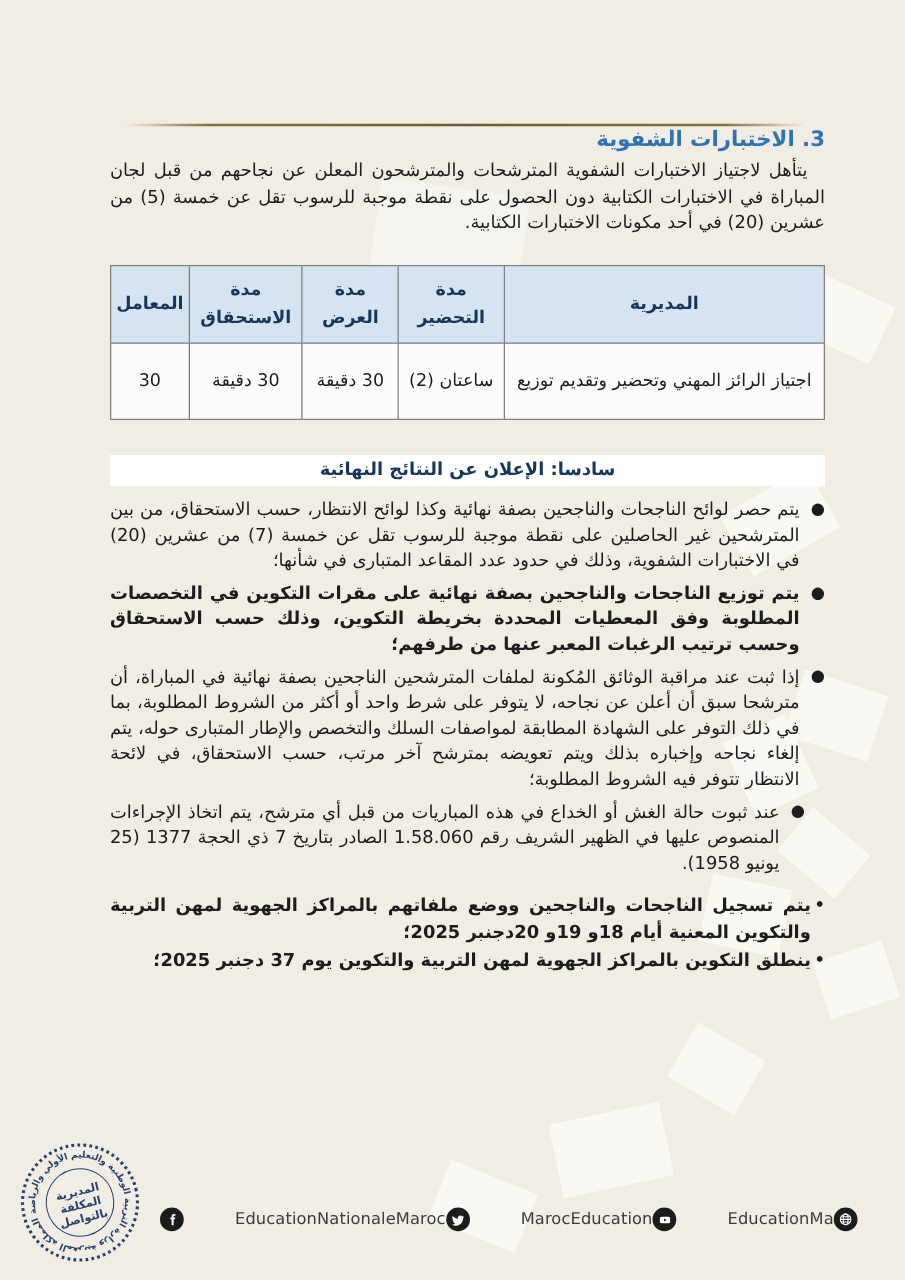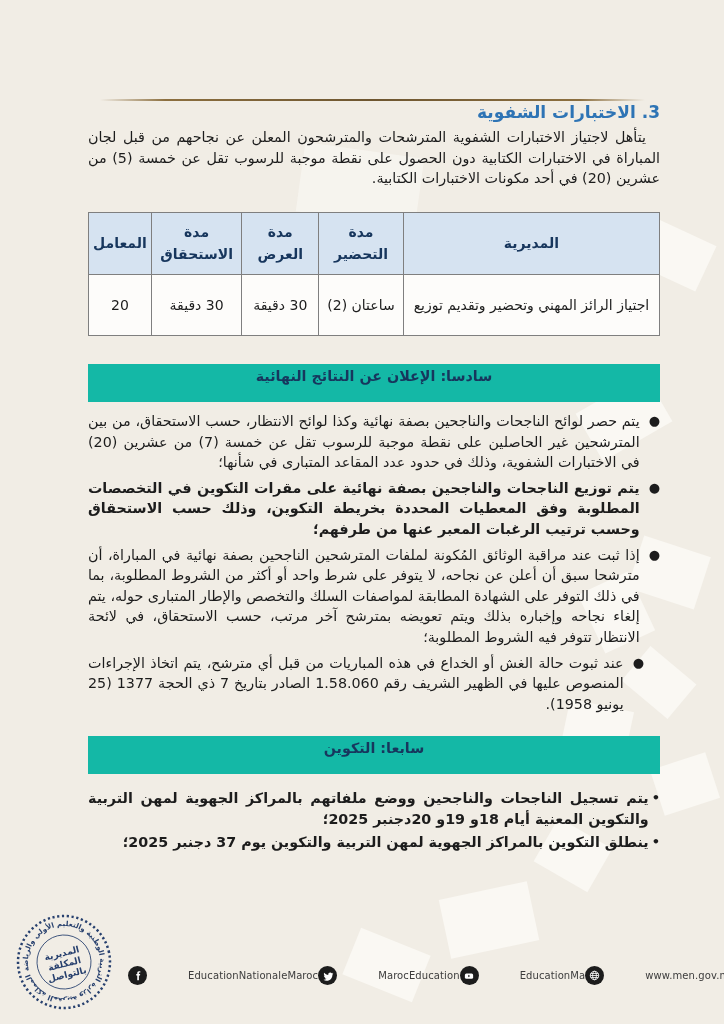--- a/index.html
+++ b/index.html
@@ -32,42 +32,42 @@
   .para{font-size:14.3px;line-height:1.45;text-align:justify;margin:0 0 2px;text-indent:14px;}
 
   table.spec{border-collapse:collapse;width:100%;margin-top:23px;direction:rtl;
     font-size:14px;}
   table.spec th,table.spec td{border:1.4px solid #7f7f7f;text-align:center;vertical-align:middle;}
   table.spec th{background:#d6e3f1;color:#17365d;font-weight:bold;height:57px;line-height:1.55;padding:2px 4px;}
   table.spec td{background:#fdfcfa;height:52px;padding:4px 6px;}
   td.exam-cell{text-align:right;padding-right:10px;}
   .col-exam{width:285px;}.col-prep{width:88px;}.col-pres{width:80px;}.col-disc{width:92px;}.col-coef{width:52px;}
 
-  .banner{background:#14b8a6;color:#17365d;font-weight:bold;font-size:14.3px;
-    text-align:center;padding:4px 2px 18px;margin-top:28px;}
+  .banner{background:#ffffff;color:#17365d;font-weight:bold;font-size:14.3px;
+    text-align:center;padding:4px 2px 5px;margin-top:28px;}
   .banner.b7{margin-top:22px;}
 
   ul.bullets{list-style:none;margin:9px 0 0;padding:0;}
   ul.bullets li{display:flex;gap:9px;font-size:14.3px;line-height:1.44;
     text-align:justify;margin-bottom:5px;}
   ul.bullets li .dot{flex:0 0 auto;font-size:13px;line-height:1.6;}
   ul.bullets li.bold{font-weight:bold;}
   ul.bullets li.indent{padding-right:16px;}
   ul.bullets.tight{margin-top:14px;}
   ul.bullets.tight li{gap:3px;margin-bottom:3px;}
 
   
   .footer{position:absolute;left:0;bottom:0;width:724px;height:100px;}
   .stamp{position:absolute;left:14px;top:-12px;width:100px;height:100px;transform:rotate(-14deg);}
   .social-row{position:absolute;left:128px;top:42px;width:480px;display:flex;
     align-items:center;justify-content:space-between;}
   .social-item{display:flex;align-items:center;gap:5px;}
   .social-icon{width:19px;height:19px;border-radius:50%;background:#1c1c1c;
     display:flex;align-items:center;justify-content:center;flex:0 0 auto;}
-  .social-label{font-size:10px;color:#3c3c3c;letter-spacing:.1px;white-space:nowrap;padding-left:36px;}
+  .social-label{font-size:13px;color:#3c3c3c;letter-spacing:.1px;white-space:nowrap;padding-left:36px;}
 </style>
 </head>
 <body>
 
 <div class="page">
 
   <div class="confetti c1"></div>
   <div class="confetti c2"></div>
   <div class="confetti c3"></div>
   <div class="confetti c4"></div>
@@ -103,21 +103,21 @@
           <th>مدة الاستحقاق</th>
           <th>المعامل</th>
         </tr>
       </thead>
       <tbody>
         <tr>
           <td class="exam-cell">اجتياز الرائز المهني وتحضير وتقديم توزيع</td>
           <td>ساعتان (2)</td>
           <td>30 دقيقة</td>
           <td>30 دقيقة</td>
-          <td>20</td>
+          <td>30</td>
         </tr>
       </tbody>
     </table>
 
     <div class="banner">سادسا: الإعلان عن النتائج النهائية</div>
 
     <ul class="bullets">
       <li>
         <span class="dot">●</span>
         <span>يتم حصر لوائح الناجحات والناجحين بصفة نهائية وكذا لوائح الانتظار، حسب الاستحقاق، من بين المترشحين غير الحاصلين على نقطة موجبة للرسوب تقل عن خمسة (7) من عشرين (20) في الاختبارات الشفوية، وذلك في حدود عدد المقاعد المتبارى في شأنها؛</span>
@@ -129,21 +129,20 @@
       <li>
         <span class="dot">●</span>
         <span>إذا ثبت عند مراقبة الوثائق المُكونة لملفات المترشحين الناجحين بصفة نهائية في المباراة، أن مترشحا سبق أن أعلن عن نجاحه، لا يتوفر على شرط واحد أو أكثر من الشروط المطلوبة، بما في ذلك التوفر على الشهادة المطابقة لمواصفات السلك والتخصص والإطار المتبارى حوله، يتم إلغاء نجاحه وإخباره بذلك ويتم تعويضه بمترشح آخر مرتب، حسب الاستحقاق، في لائحة الانتظار تتوفر فيه الشروط المطلوبة؛</span>
       </li>
       <li class="indent">
         <span class="dot">●</span>
         <span>عند ثبوت حالة الغش أو الخداع في هذه المباريات من قبل أي مترشح، يتم اتخاذ الإجراءات المنصوص عليها في الظهير الشريف رقم 1.58.060 الصادر بتاريخ 7 ذي الحجة 1377 (25 يونيو 1958).</span>
       </li>
     </ul>
 
-    <div class="banner b7">سابعا: التكوين</div>
 
     <ul class="bullets tight">
       <li class="bold">
         <span class="dot">•</span>
         <span>يتم تسجيل الناجحات والناجحين ووضع ملفاتهم بالمراكز الجهوية لمهن التربية والتكوين المعنية أيام 18و 19و 20دجنبر 2025؛</span>
       </li>
       <li class="bold">
         <span class="dot">•</span>
         <span>ينطلق التكوين بالمراكز الجهوية لمهن التربية والتكوين يوم 37 دجنبر 2025؛</span>
       </li>

